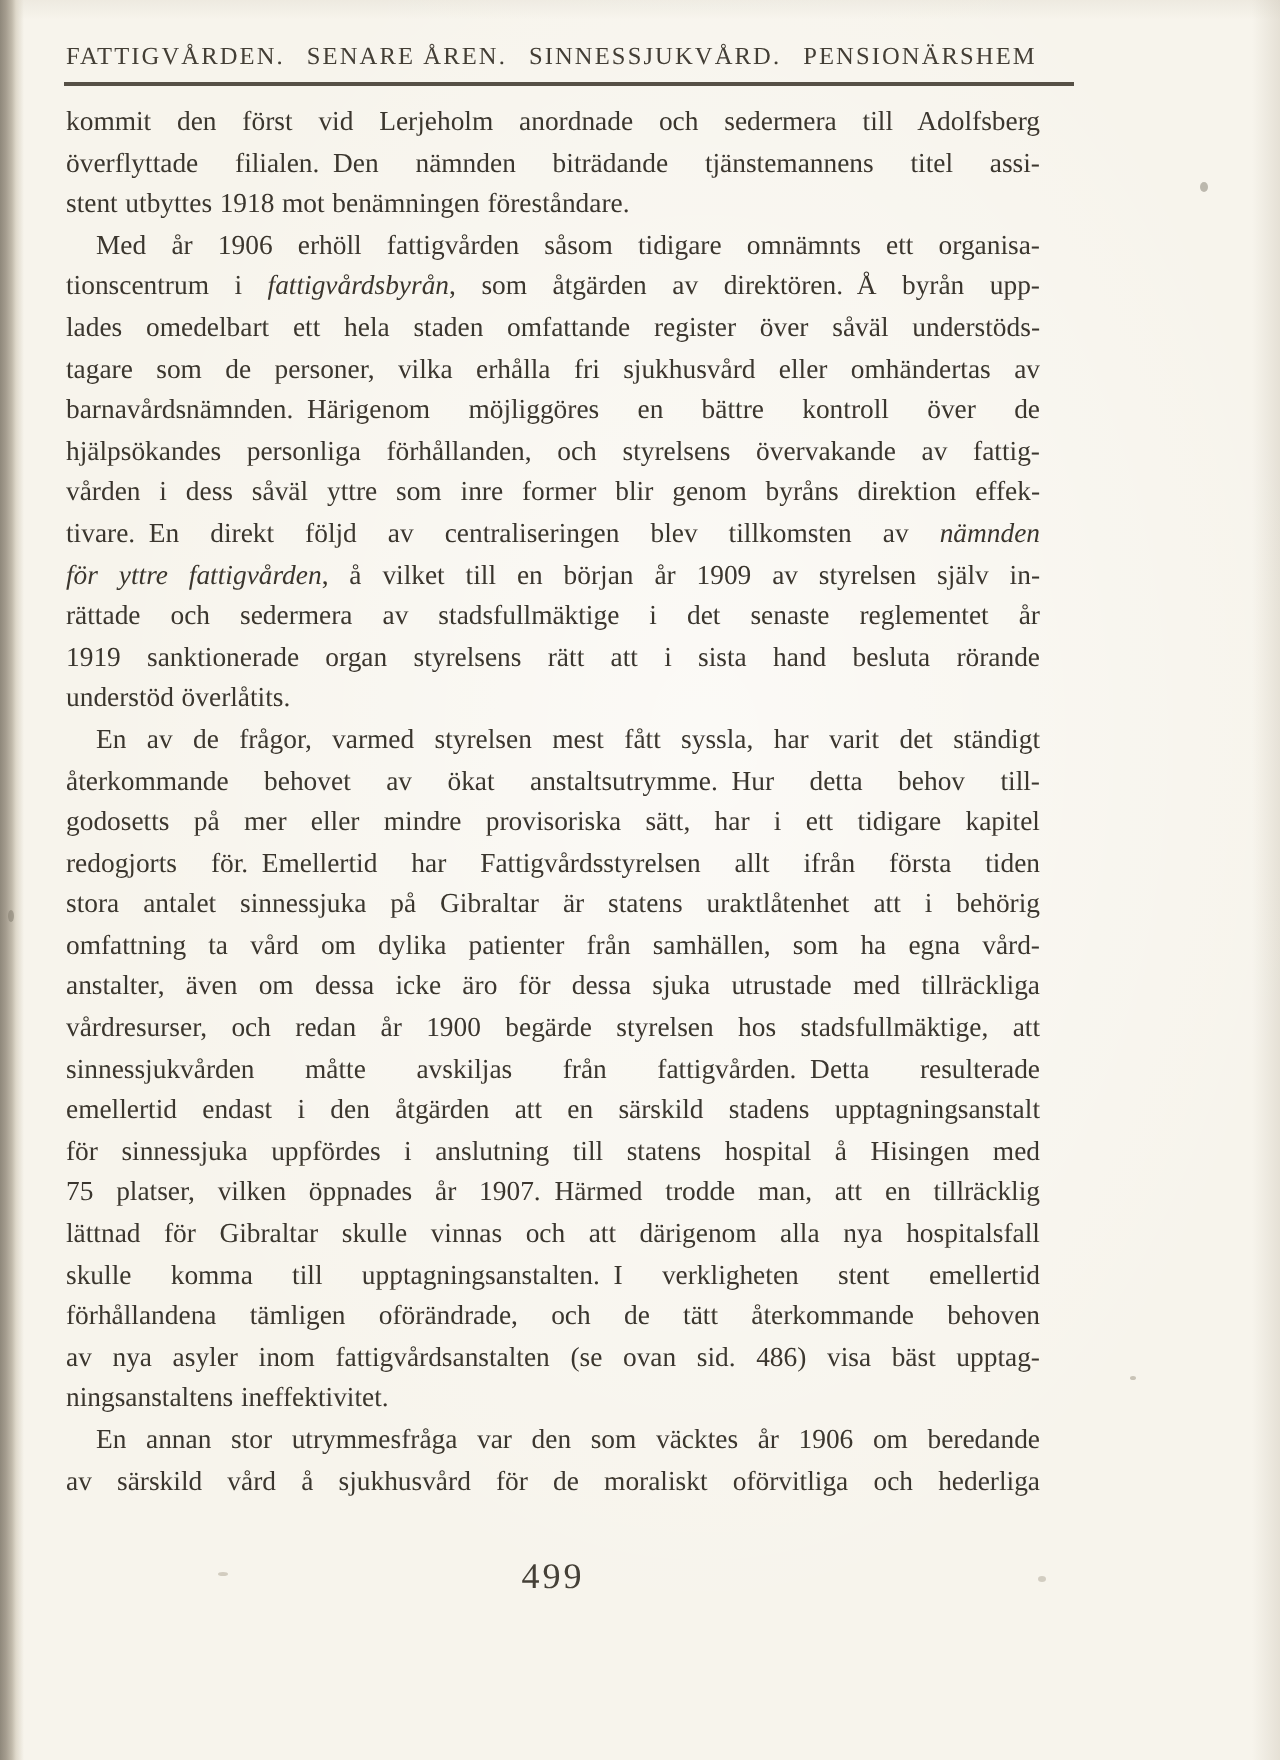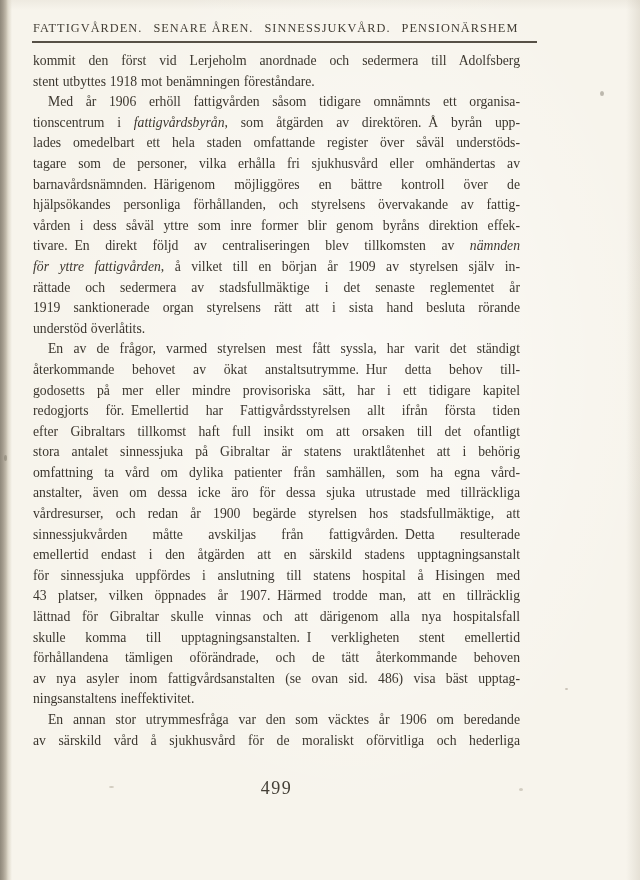--- a/index.html
+++ b/index.html
@@ -65,20 +65,21 @@
 
   <div class="header">
     <span class="hseg">FATTIGVÅRDEN.</span><span class="hseg">SENARE ÅREN.</span><span class="hseg">SINNESSJUKVÅRD.</span><span class="hseg">PENSIONÄRSHEM</span>
   </div>
 
   <div class="rule"></div>
 
   <div class="text-block">
       <div class="para">
         <div class="line"><span>kommit den först vid Lerjeholm anordnade och sedermera till Adolfsberg</span></div>
+        <div class="line"><span>överflyttade filialen. Den nämnden biträdande tjänstemannens titel assi-</span></div>
         <div class="line lastleft"><span>stent utbyttes 1918 mot benämningen föreståndare.</span></div>
       </div>
       <div class="para indent">
         <div class="line"><span>Med år 1906 erhöll fattigvården såsom tidigare omnämnts ett organisa-</span></div>
         <div class="line"><span>tionscentrum i </span><i>fattigvårdsbyrån</i><span>, som åtgärden av direktören. Å byrån upp-</span></div>
         <div class="line"><span>lades omedelbart ett hela staden omfattande register över såväl understöds-</span></div>
         <div class="line"><span>tagare som de personer, vilka erhålla fri sjukhusvård eller omhändertas av</span></div>
         <div class="line"><span>barnavårdsnämnden. Härigenom möjliggöres en bättre kontroll över de</span></div>
         <div class="line"><span>hjälpsökandes personliga förhållanden, och styrelsens övervakande av fattig-</span></div>
         <div class="line"><span>vården i dess såväl yttre som inre former blir genom byråns direktion effek-</span></div>
@@ -86,29 +87,28 @@
         <div class="line"><i>för yttre fattigvården</i><span>, å vilket till en början år 1909 av styrelsen själv in-</span></div>
         <div class="line"><span>rättade och sedermera av stadsfullmäktige i det senaste reglementet år</span></div>
         <div class="line"><span>1919 sanktionerade organ styrelsens rätt att i sista hand besluta rörande</span></div>
         <div class="line lastleft"><span>understöd överlåtits.</span></div>
       </div>
       <div class="para indent">
         <div class="line"><span>En av de frågor, varmed styrelsen mest fått syssla, har varit det ständigt</span></div>
         <div class="line"><span>återkommande behovet av ökat anstaltsutrymme. Hur detta behov till-</span></div>
         <div class="line"><span>godosetts på mer eller mindre provisoriska sätt, har i ett tidigare kapitel</span></div>
         <div class="line"><span>redogjorts för. Emellertid har Fattigvårdsstyrelsen allt ifrån första tiden</span></div>
-        <div class="line"><span>efter Gibraltars tillkomst haft full insikt om att orsaken till det ofantligt</span></div>
         <div class="line"><span>stora antalet sinnessjuka på Gibraltar är statens uraktlåtenhet att i behörig</span></div>
         <div class="line"><span>omfattning ta vård om dylika patienter från samhällen, som ha egna vård-</span></div>
         <div class="line"><span>anstalter, även om dessa icke äro för dessa sjuka utrustade med tillräckliga</span></div>
         <div class="line"><span>vårdresurser, och redan år 1900 begärde styrelsen hos stadsfullmäktige, att</span></div>
         <div class="line"><span>sinnessjukvården måtte avskiljas från fattigvården. Detta resulterade</span></div>
         <div class="line"><span>emellertid endast i den åtgärden att en särskild stadens upptagningsanstalt</span></div>
         <div class="line"><span>för sinnessjuka uppfördes i anslutning till statens hospital å Hisingen med</span></div>
-        <div class="line"><span>43 platser, vilken öppnades år 1907. Härmed trodde man, att en tillräcklig</span></div>
+        <div class="line"><span>75 platser, vilken öppnades år 1907. Härmed trodde man, att en tillräcklig</span></div>
         <div class="line"><span>lättnad för Gibraltar skulle vinnas och att därigenom alla nya hospitalsfall</span></div>
         <div class="line"><span>skulle komma till upptagningsanstalten. I verkligheten stent emellertid</span></div>
         <div class="line"><span>förhållandena tämligen oförändrade, och de tätt återkommande behoven</span></div>
         <div class="line"><span>av nya asyler inom fattigvårdsanstalten (se ovan sid. 486) visa bäst upptag-</span></div>
         <div class="line lastleft"><span>ningsanstaltens ineffektivitet.</span></div>
       </div>
       <div class="para indent">
         <div class="line"><span>En annan stor utrymmesfråga var den som väcktes år 1906 om beredande</span></div>
         <div class="line"><span>av särskild vård å sjukhusvård för de moraliskt oförvitliga och hederliga</span></div>
       </div>

